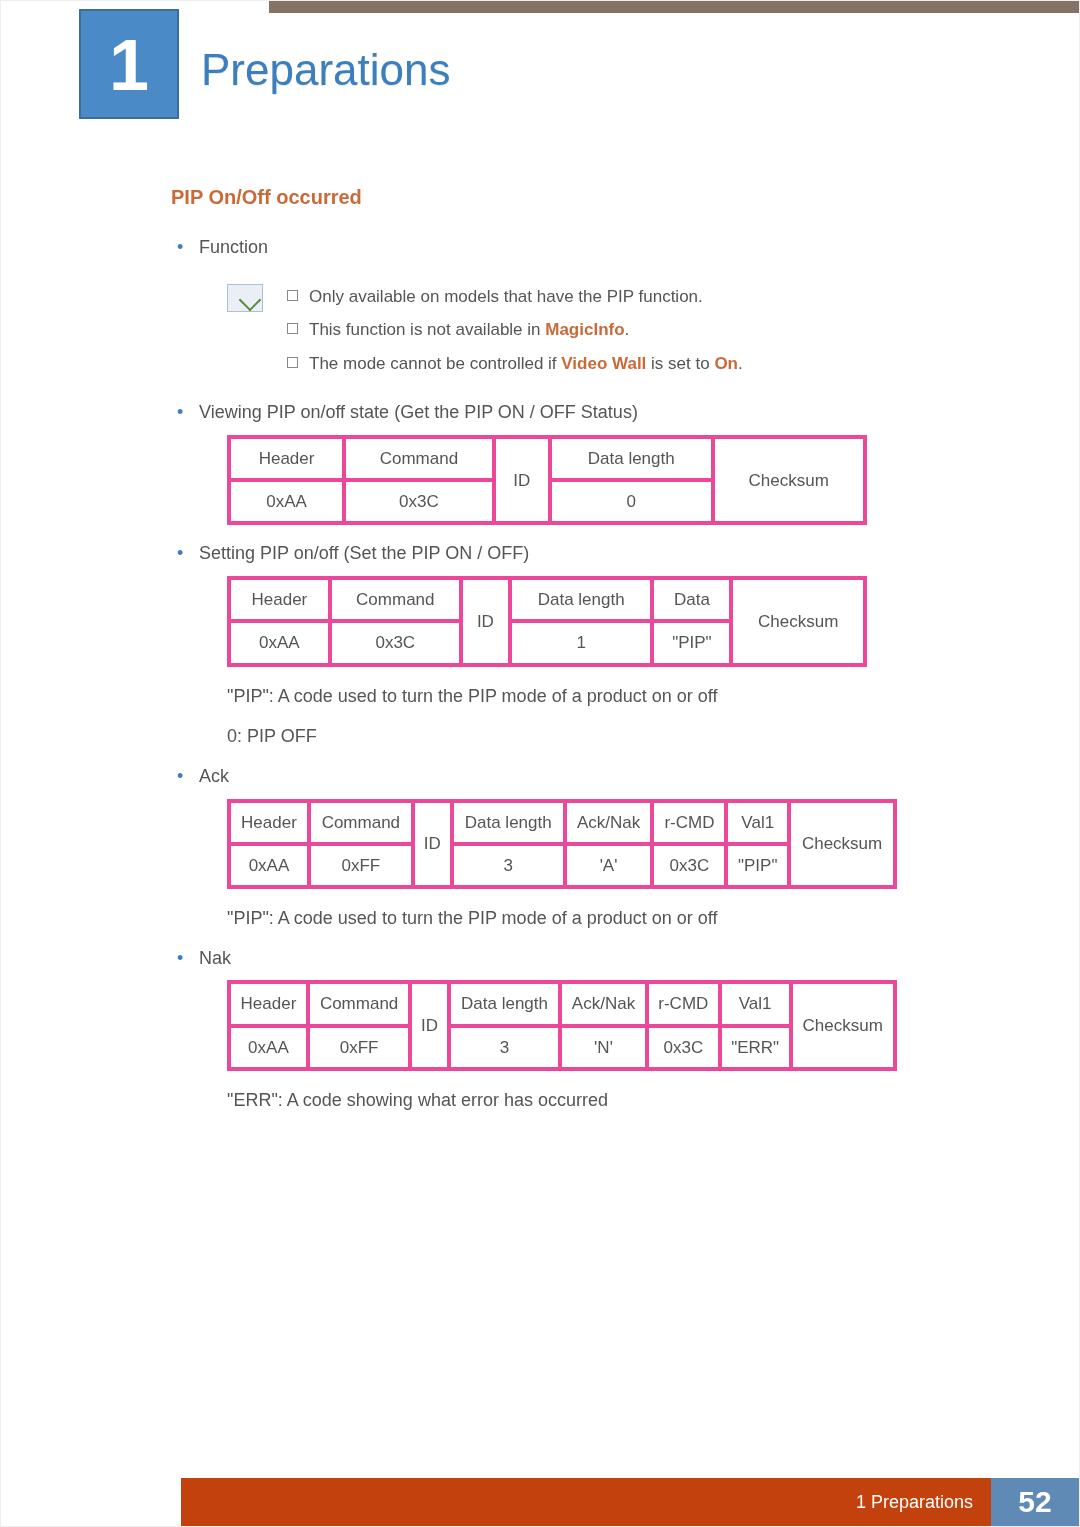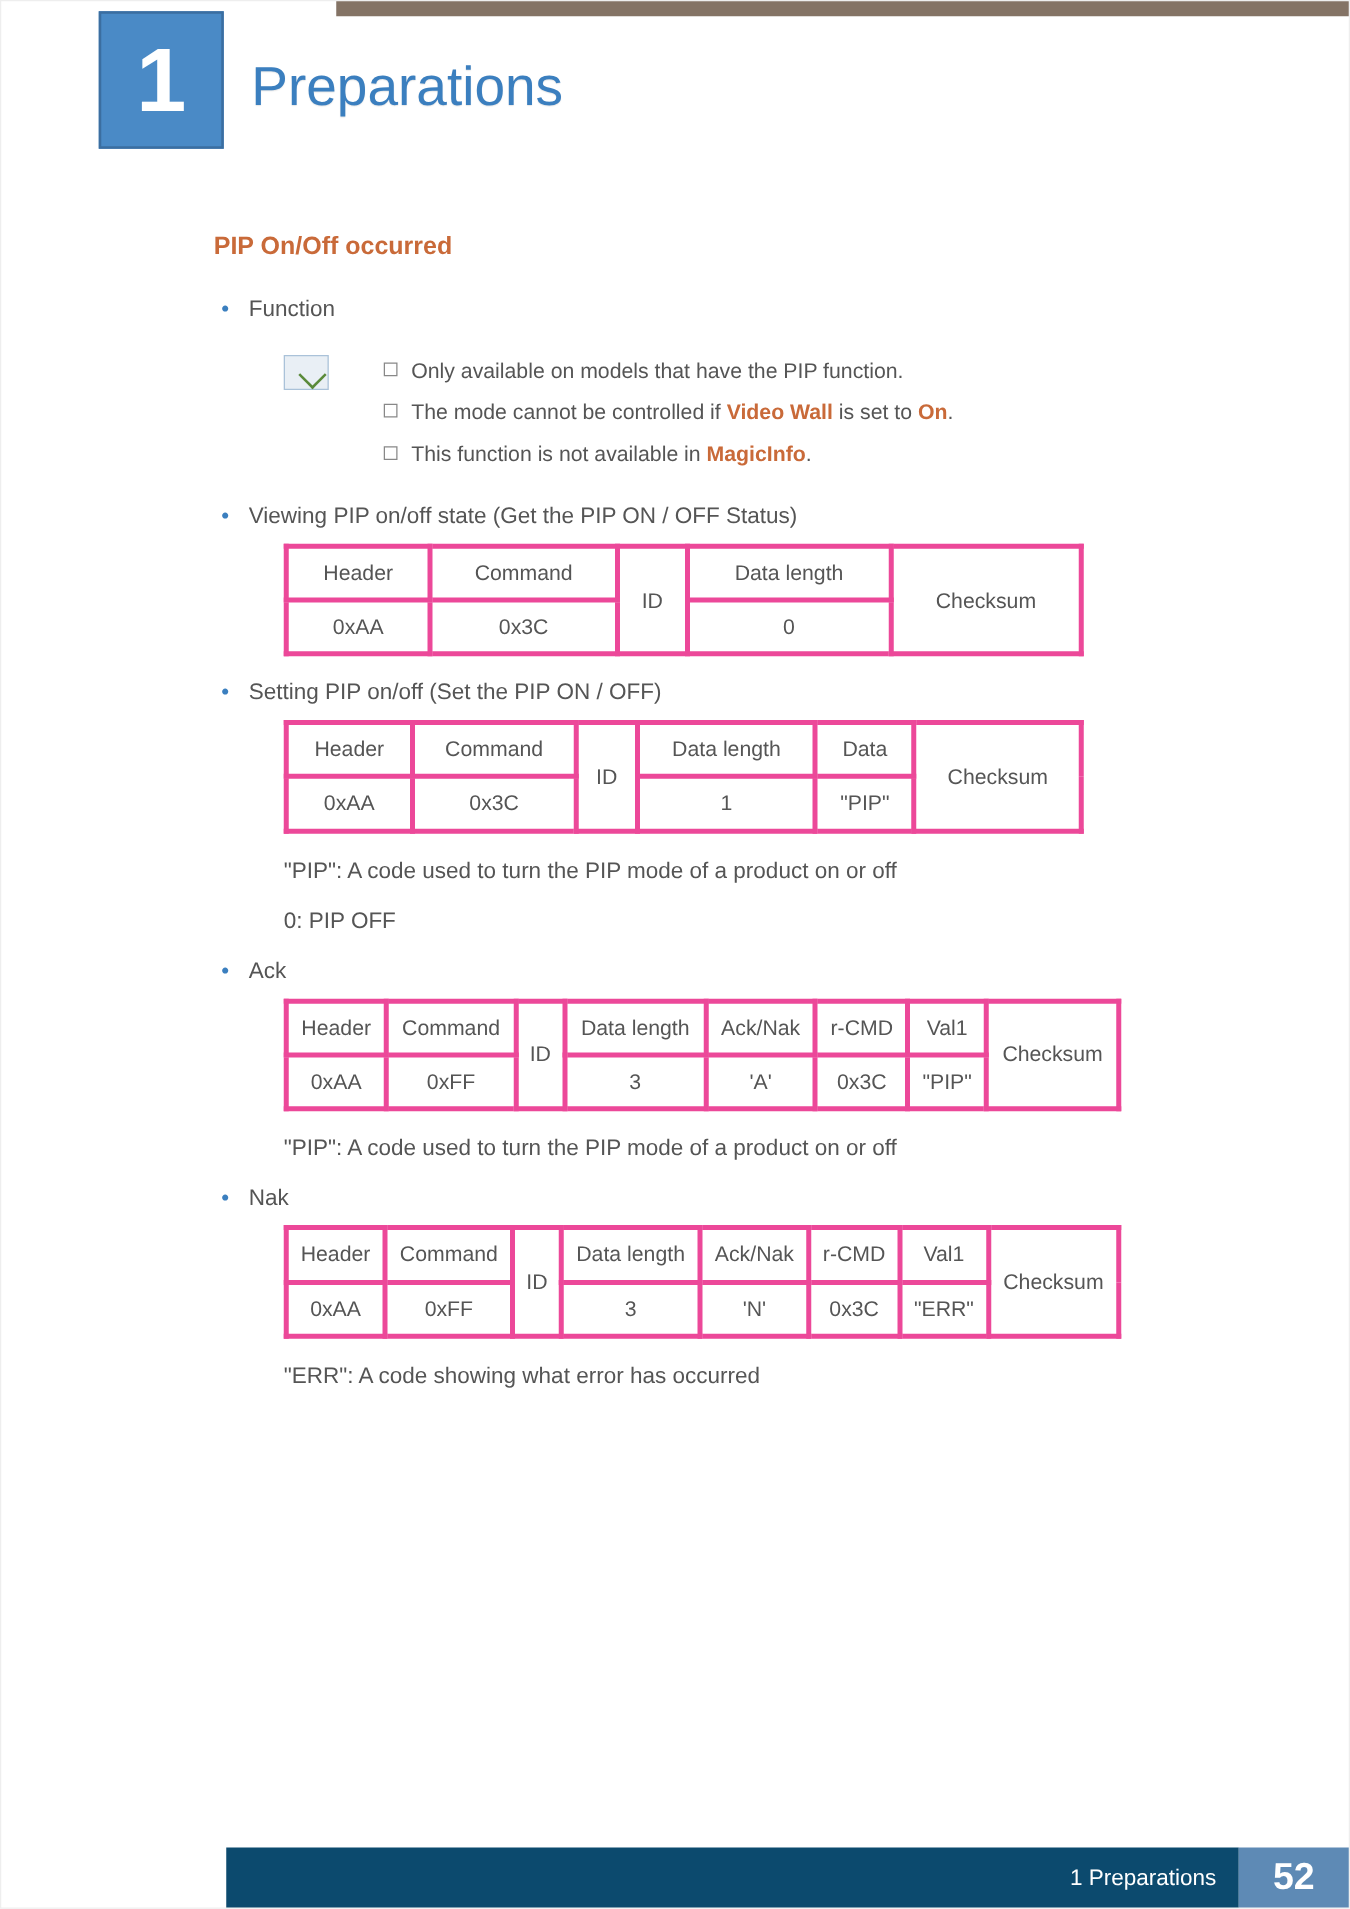--- a/index.html
+++ b/index.html
@@ -71,21 +71,21 @@
   ul.bluedots > li::before {
     content: "•";
     color: #3b7fbf;
     position: absolute;
     left: 6px;
     top: 0;
     font-size: 18px;
   }
   .note-block {
     display: flex;
-    gap: 36px;
+    gap: 16px;
     margin: 14px 0 14px 28px;
   }
   .note-icon {
     width: 36px; height: 28px;
     background: #e9eff5;
     border: 1px solid #aac2d9;
     position: relative;
     flex-shrink: 0;
   }
   .note-icon::after {
@@ -129,21 +129,21 @@
   .after-table { margin-left: 28px; line-height: 1.7; margin-bottom: 10px;}
   .footer {
     position: absolute;
     bottom: 0; left: 0; right: 0;
     height: 48px;
     display: flex;
     justify-content: flex-end;
     align-items: stretch;
   }
   .footer-text {
-    background: #0c4a6e;
+    background: #c2410c;
     color: #fff;
     font-size: 18px;
     display: flex;
     align-items: center;
     padding: 0 18px;
     width: 810px;
     justify-content: flex-end;
     margin-left: 28px;
   }
   .footer-pageno {
@@ -172,24 +172,24 @@
     <ul class="bluedots">
       <li>
         <span>Function</span>
         <div style="height:8px"></div>
 
         <div class="note-block">
           <div class="note-icon"></div>
           <ul class="boxlist">
             <li>Only available on models that have the PIP function.</li>
             <li>
-              <span>The mode cannot be controlled if </span><span class="highlight">Video Wall</span><span> is set to </span><span class="highlight">On</span><span>.</span>
+              <span>This function is not available in </span><span class="highlight">MagicInfo</span><span>.</span>
             </li>
             <li>
-              <span>This function is not available in </span><span class="highlight">MagicInfo</span><span>.</span>
+              <span>The mode cannot be controlled if </span><span class="highlight">Video Wall</span><span> is set to </span><span class="highlight">On</span><span>.</span>
             </li>
           </ul>
         </div>
       </li>
 
       <li>
         <span>Viewing PIP on/off state (Get the PIP ON / OFF Status)</span>
         <table class="cmd">
           <tbody>
               <tr>

